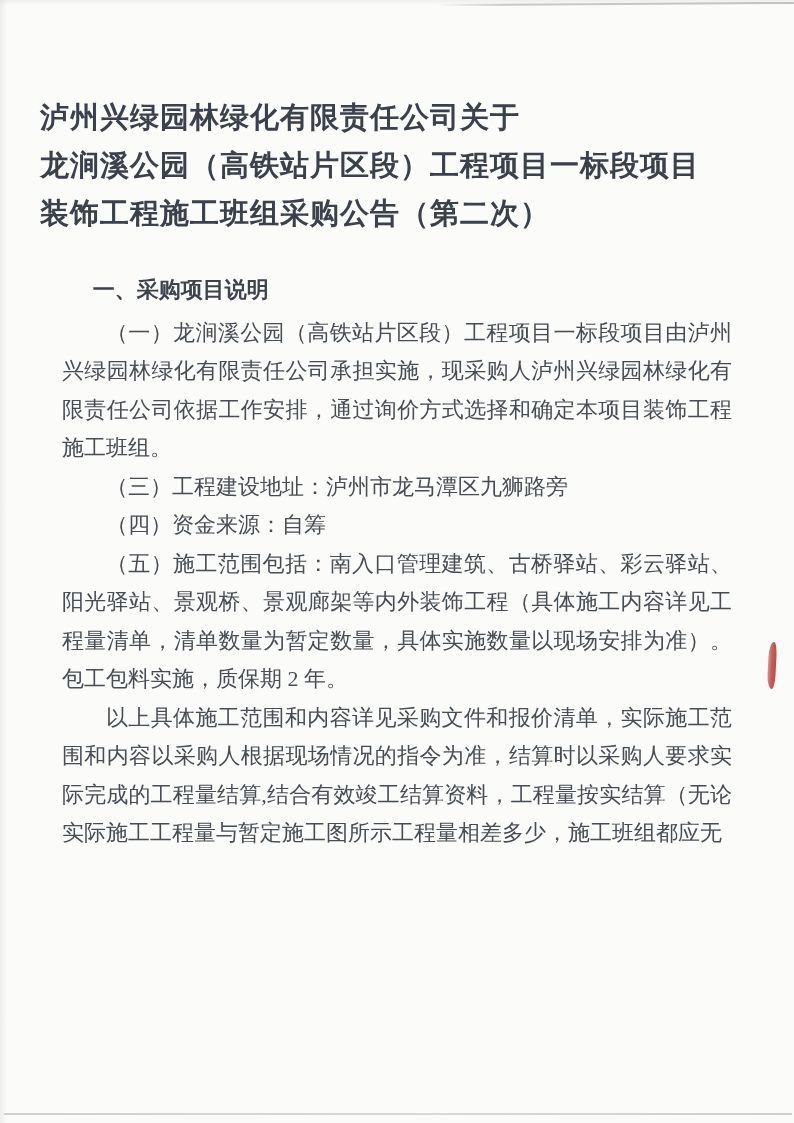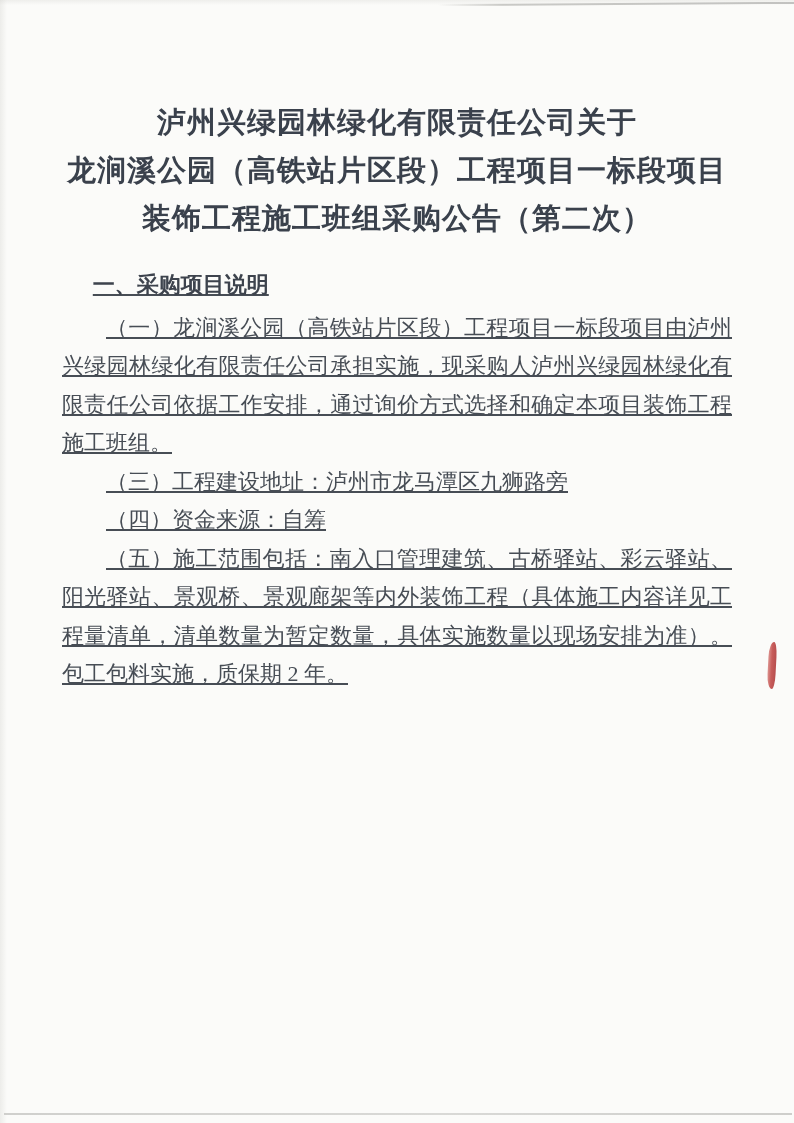--- a/index.html
+++ b/index.html
@@ -35,36 +35,35 @@
   .scan-line-bottom {
     position: absolute;
     top: 1113px;
     left: 4px;
     width: 788px;
     height: 2px;
     background: linear-gradient(90deg, #c8c8c5 0%, #d3d3d0 55%, #c6c6c3 100%);
     opacity: 0.85;
   }
   .doc-title {
-    margin: 8px 40px;
-    text-align: center;
-    font-family: Liberation Mono, monospace;
+    margin: 0 40px;
+    text-align: left;
+    font-family: Liberation Serif, serif;
     font-weight: 700;
     font-size: 29px;
     line-height: 48px;
     color: #3a414c;
     letter-spacing: 1px;
   }
   .doc-body {
-    margin: 21px 62px 0 62px;
+    margin: 34px 62px 0 62px;
     width: 670px;
     font-size: 22px;
     line-height: 38.5px;
     text-align: justify;
-    text-decoration: underline;
   }
   .section-heading {
     margin: 0 0 4px 0;
     text-indent: 1.4em;
     font-family: "Liberation Sans", sans-serif;
     font-weight: 700;
     font-size: 22px;
     color: #3d434d;
   }
   .para {
@@ -105,20 +104,21 @@
     <div>龙涧溪公园（高铁站片区段）工程项目一标段项目</div>
     <div>装饰工程施工班组采购公告（第二次）</div>
   </h1>
 
   <div class="doc-body">
     <h2 class="section-heading">一、采购项目说明</h2>
     <p class="para">（一）龙涧溪公园（高铁站片区段）工程项目一标段项目由泸州兴绿园林绿化有限责任公司承担实施，现采购人泸州兴绿园林绿化有限责任公司依据工作安排，通过询价方式选择和确定本项目装饰工程施工班组。</p>
     <p class="para">（三）工程建设地址：泸州市龙马潭区九狮路旁</p>
     <p class="para">（四）资金来源：自筹</p>
     <p class="para">（五）施工范围包括：南入口管理建筑、古桥驿站、彩云驿站、阳光驿站、景观桥、景观廊架等内外装饰工程（具体施工内容详见工程量清单，清单数量为暂定数量，具体实施数量以现场安排为准）。包工包料实施，质保期 2 年。</p>
+    <p class="para">以上具体施工范围和内容详见采购文件和报价清单，实际施工范围和内容以采购人根据现场情况的指令为准，结算时以采购人要求实际完成的工程量结算,结合有效竣工结算资料，工程量按实结算（无论实际施工工程量与暂定施工图所示工程量相差多少，施工班组都应无</p>
   </div>
 
   <div class="red-mark"></div>
 
 
   <div class="scan-line-bottom"></div>
 
 </div>
 
 </body></html>

